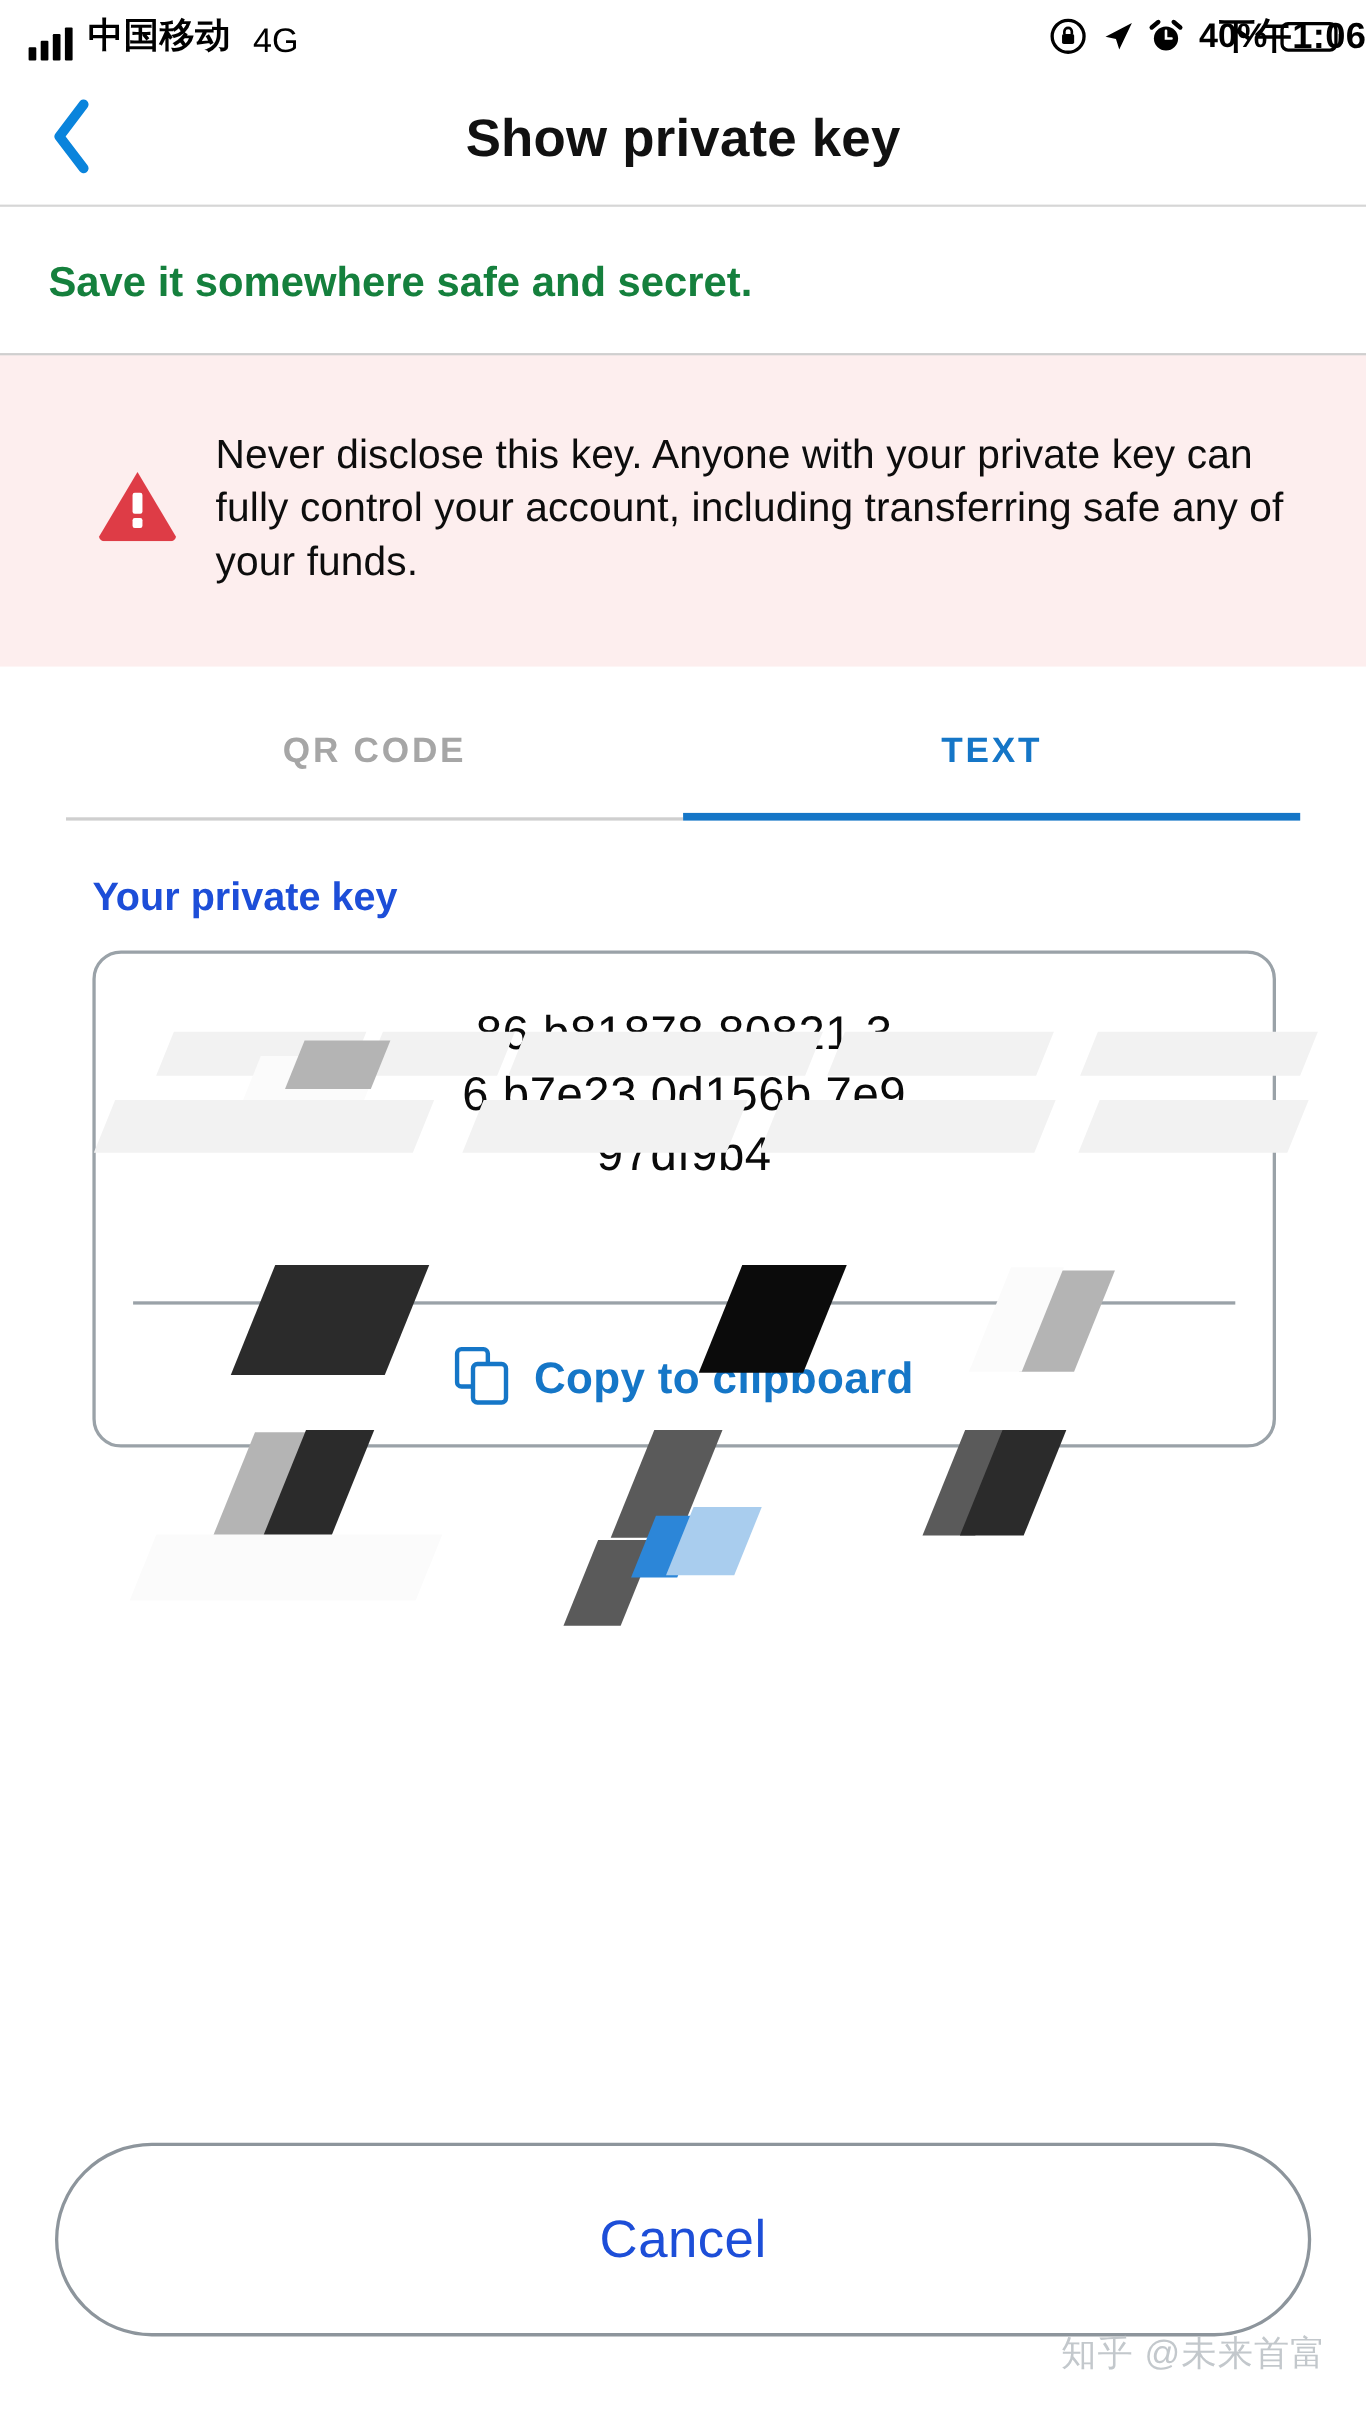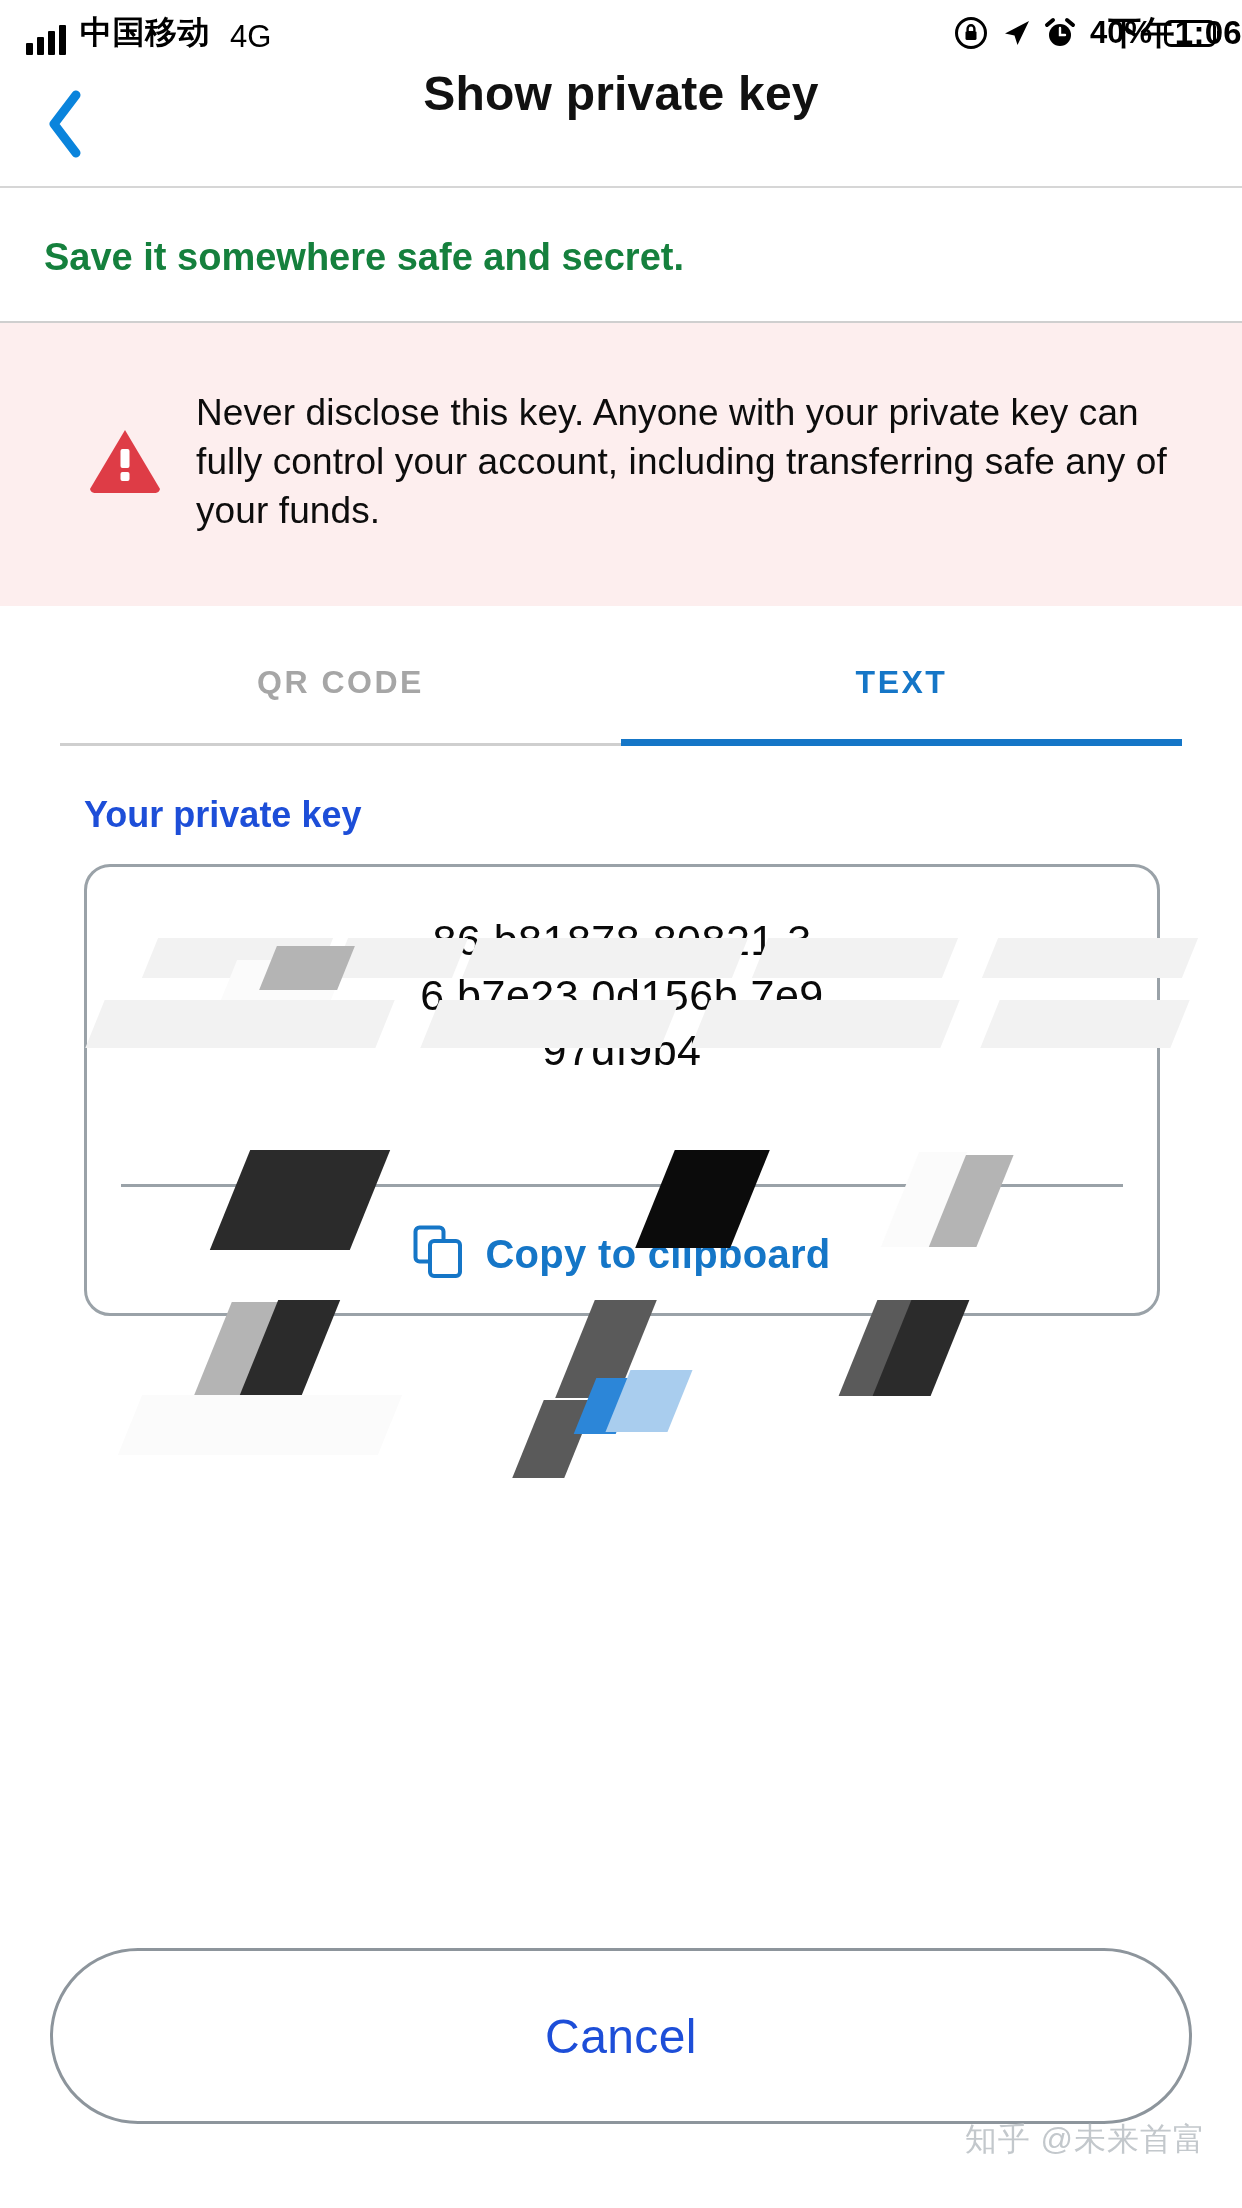--- a/index.html
+++ b/index.html
@@ -99,21 +99,21 @@
     height: 100%;
     background: #000;
     border-radius: 2px;
   }
 
   
   .navbar {
     height: 122px;
     border-bottom: 2px solid #d6d6d6;
     display: flex;
-    align-items: flex-start;
+    align-items: center;
     position: relative;
     box-sizing: border-box;
   }
   .nav-back {
     position: absolute;
     left: 30px;
     top: 50%;
     transform: translateY(-50%);
     width: 70px;
     height: 70px;

